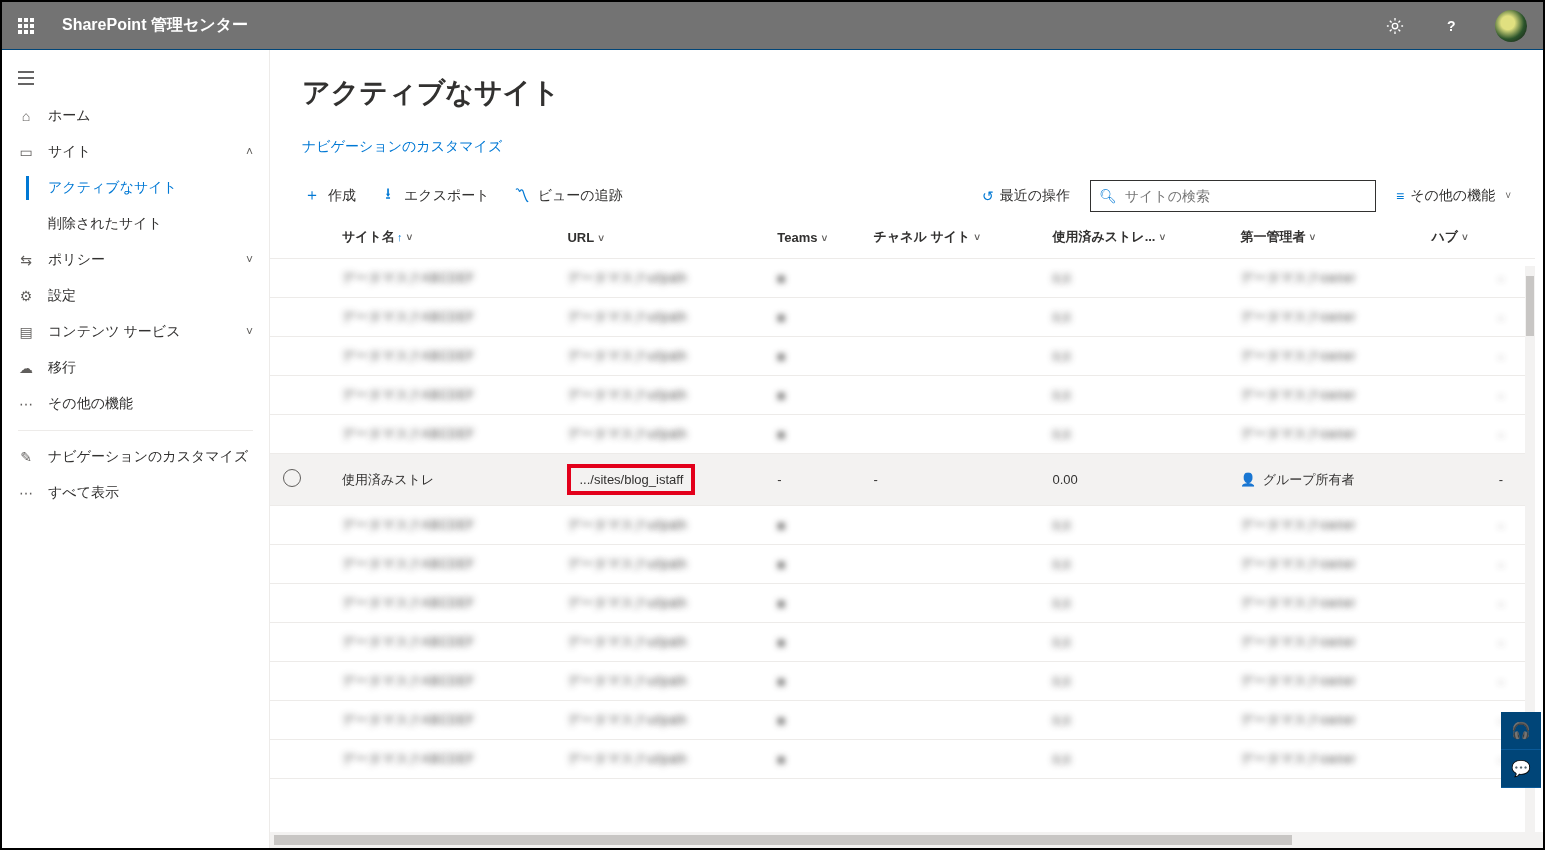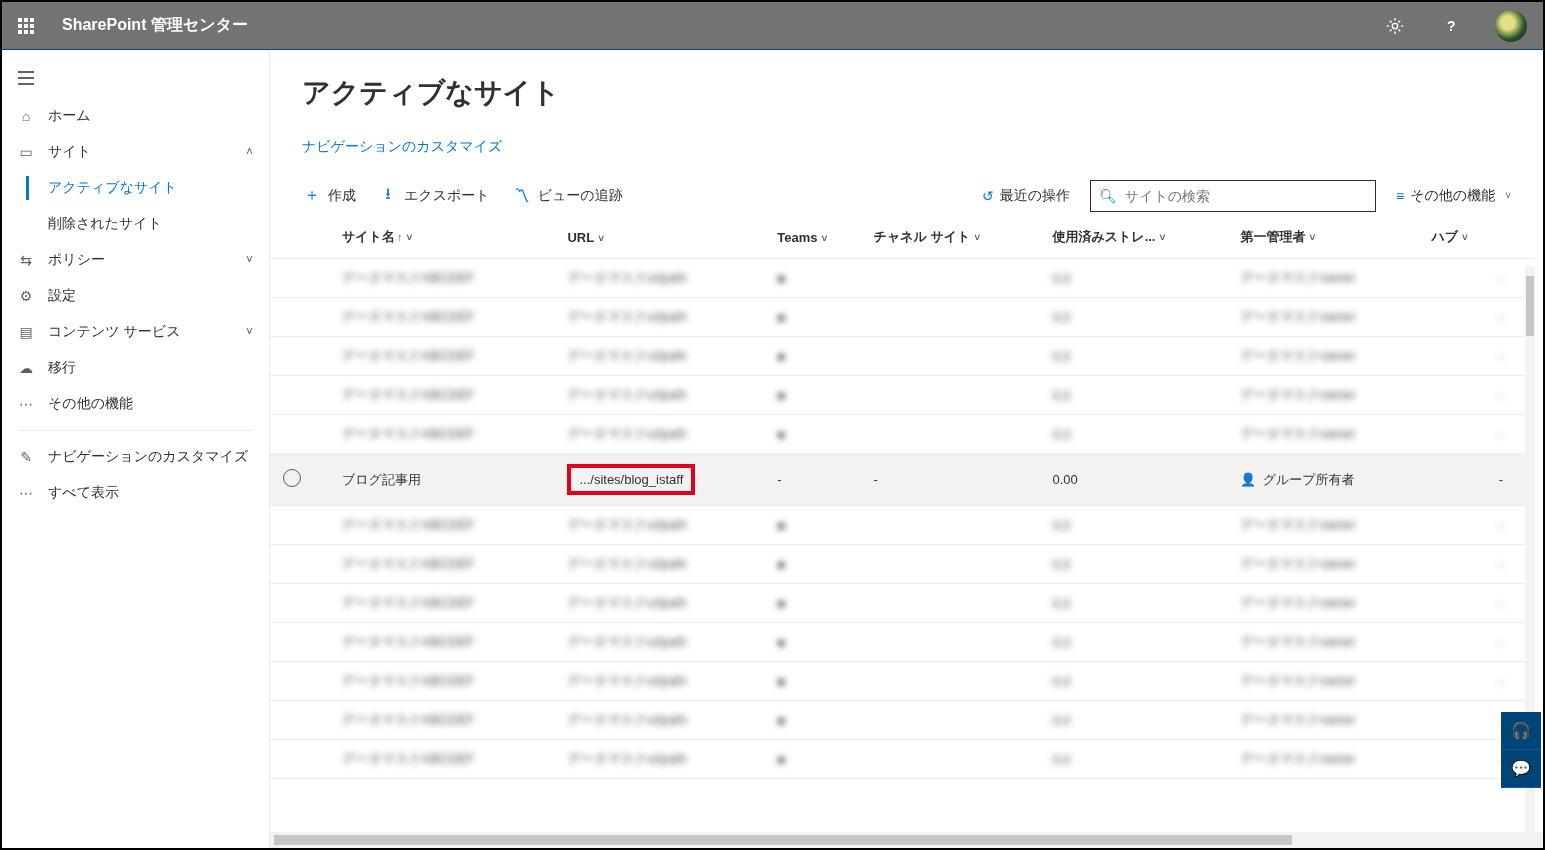--- a/index.html
+++ b/index.html
@@ -265,21 +265,21 @@
               <td style="padding-left:28px"><span class="blur">データマスクABCDEF</span></td>
               <td><span class="blur">データマスクurlpath</span></td>
               <td><span class="blur">■</span></td>
               <td><span class="blur"> </span></td>
               <td><span class="blur">0.0</span></td>
               <td><span class="blur">データマスクowner</span></td>
               <td style="text-align:right;padding-right:32px"><span class="blur">-</span></td>
             </tr>
             <tr class="hovered">
               <td class="sel"><span class="sel-circle"></span></td>
-              <td style="padding-left:28px"><span>ブログ記事用</span></td>
+              <td style="padding-left:28px"><span>使用済みストレ</span></td>
               <td><span class="redbox">.../sites/blog_istaff</span></td>
               <td>-</td>
               <td>-</td>
               <td>0.00</td>
               <td><span style="color:#605e5c;margin-right:6px">👤</span>グループ所有者</td>
               <td style="text-align:right;padding-right:32px">-</td>
             </tr>
             <tr>
               <td class="sel"></td>
               <td style="padding-left:28px"><span class="blur">データマスクABCDEF</span></td>

